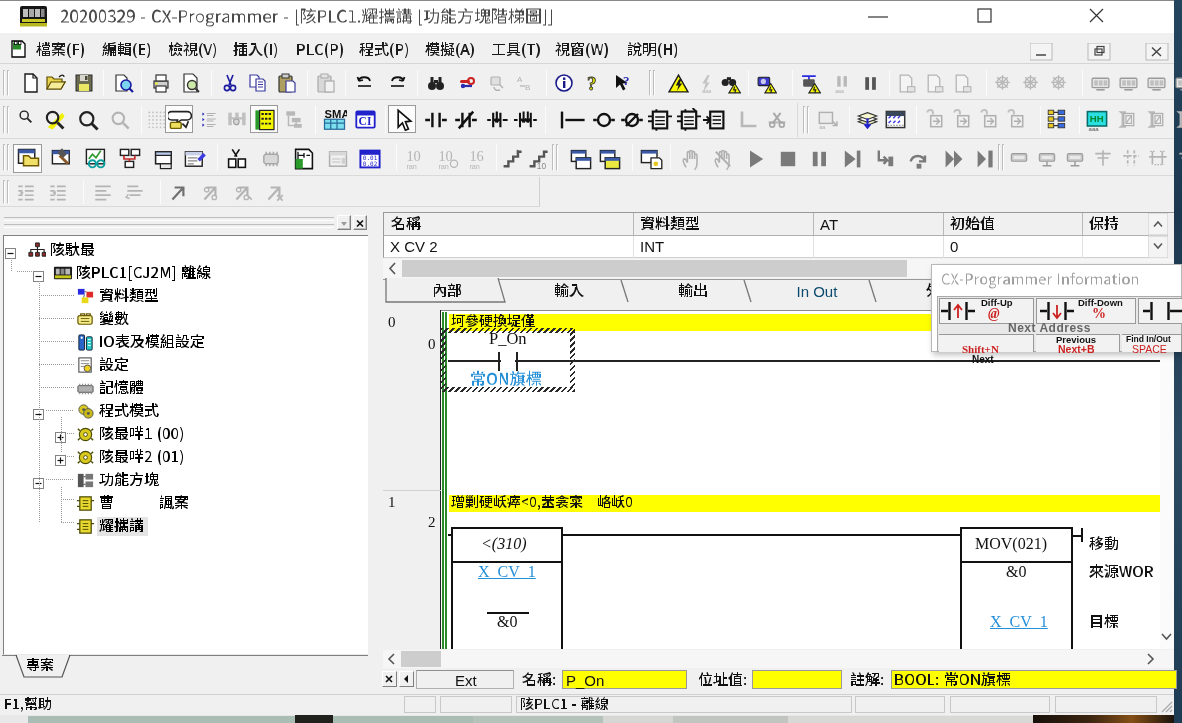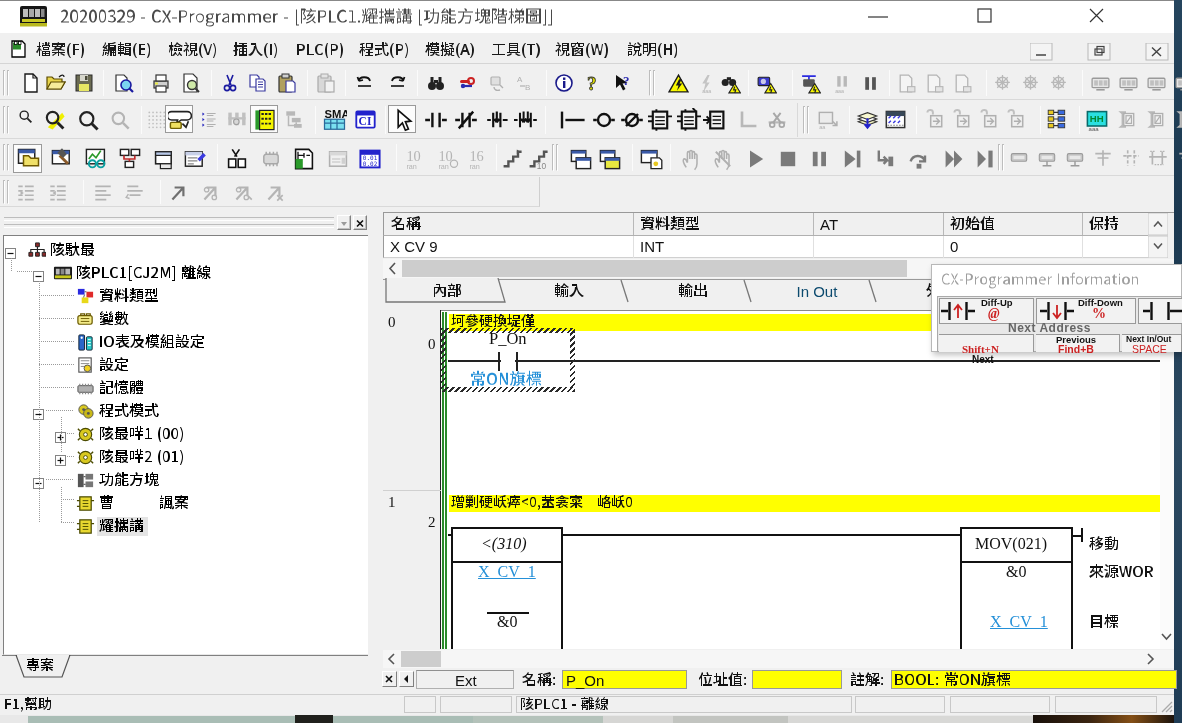--- a/index.html
+++ b/index.html
@@ -899,21 +899,21 @@
       <path d="M6 -11V-10H9C8 -5 8 -2 5 0C5 0 6 1 6 1C9 -1 10 -5 10 -10H12C12 -3 12 -1 12 0C12 0 11 0 11 0C11 0 10 0 9 0C9 0 10 1 10 1C10 1 11 1 12 1C12 1 13 1 13 0C14 0 14 -3 14 -11C14 -11 14 -11 14 -11ZM2 -12C3 -11 3 -11 4 -10H1V-9H4C3 -7 2 -5 0 -4C1 -4 1 -3 1 -3C2 -3 2 -4 3 -4V1H4V-4C5 -4 5 -3 6 -3L7 -4L5 -5C6 -5 6 -6 7 -6L6 -7C6 -7 5 -6 5 -6L4 -6V-6C5 -7 6 -8 6 -10L5 -10L5 -10H4L5 -11C4 -11 4 -12 3 -13Z M22 -5V1H23V1H27V1H29V-5ZM23 -1V-4H27V-1ZM22 -6C22 -6 23 -6 28 -7C28 -6 28 -6 28 -6L30 -6C29 -7 28 -9 27 -11L26 -10C26 -9 27 -9 27 -8L23 -8C24 -9 25 -11 26 -12L24 -13C24 -11 22 -9 22 -8C22 -8 21 -7 21 -7C21 -7 21 -6 22 -6ZM15 -9 16 -8 17 -8C16 -7 16 -5 16 -4C17 -4 17 -3 18 -3C17 -2 17 -1 15 0C16 1 16 1 16 1C18 0 18 -1 19 -2C20 -1 20 -1 21 0L21 -1C21 -2 20 -2 20 -3C21 -5 21 -7 21 -8L21 -8L21 -10L21 -10V-11H19V-9L18 -9C19 -10 19 -12 19 -13L18 -13C17 -12 17 -10 17 -9ZM17 -5C18 -6 18 -7 18 -8L19 -8C19 -7 19 -5 19 -4Z M39 -13C39 -12 39 -12 39 -11H35V-10H39L38 -9H36V0H34V1H44V0H43V-9H40L40 -10H44V-11H40L40 -13ZM37 0V-1H42V0ZM37 -6H42V-4H37ZM37 -7V-8H42V-7ZM37 -3H42V-2H37ZM34 -13C33 -10 32 -8 30 -7C31 -6 31 -6 31 -5C32 -6 32 -6 32 -7V1H34V-9C34 -10 35 -11 35 -12Z" fill="#111"></path>
     </svg>
     <svg class="abs" style="left:1089px;top:216px;overflow:visible" width="32" height="20" viewBox="0 -12.90 32 20">
       <path d="M7 -11H12V-8H7ZM7 -4C6 -2 5 -1 4 0C5 0 5 0 6 1C6 0 7 -2 8 -3ZM11 -3C12 -2 13 0 13 0L14 0C14 -1 13 -3 12 -4ZM6 -12V-7H9V-5H5V-4H9V1H10V-4H14V-5H10V-7H14V-12ZM4 -13C3 -10 2 -8 0 -7C1 -6 1 -6 1 -5C2 -6 2 -6 2 -7V1H4V-9C4 -10 5 -11 5 -12Z M22 -3C22 -2 23 -1 23 0L24 -1C24 -2 23 -3 23 -4ZM24 -13V-11H20V-10H24V-8H21V-7H29V-8H26V-10H29V-11H26V-13ZM26 -6V-5H21V-4H26V0C26 0 26 0 26 0C26 0 25 0 24 0C24 0 25 1 25 1C26 1 26 1 27 1C27 1 28 0 28 0V-4H29V-5H28V-6ZM17 -13V-10H16V-8H17V-5L15 -5L16 -3L17 -4V0C17 0 17 0 17 0C17 0 16 0 16 0C16 0 16 1 16 1C17 1 18 1 18 1C19 1 19 0 19 0V-4L20 -5L20 -6L19 -6V-8H20V-10H19V-13Z" fill="#111"></path>
     </svg>
     <div class="abs" style="left:383px;top:236px;width:771px;height:22px;background:#fff;border-left:1px solid #999;border-bottom:1px solid #d0d0d0"></div>
     <div class="abs" style="left:633px;top:236px;width:1px;height:22px;background:#e0e0e0"></div>
     <div class="abs" style="left:813px;top:236px;width:1px;height:22px;background:#e0e0e0"></div>
     <div class="abs" style="left:943px;top:236px;width:1px;height:22px;background:#e0e0e0"></div>
     <div class="abs" style="left:1082px;top:236px;width:1px;height:22px;background:#e0e0e0"></div>
-    <div class="abs" style="left:390px;top:238px;font-size:15px;font-family:Liberation Sans,sans-serif;color:#111;white-space:pre;line-height:1.15;">X CV 9</div>
+    <div class="abs" style="left:390px;top:238px;font-size:15px;font-family:Liberation Sans,sans-serif;color:#111;white-space:pre;line-height:1.15;">X CV 2</div>
     <div class="abs" style="left:640px;top:238px;font-size:15px;font-family:Liberation Sans,sans-serif;color:#111;white-space:pre;line-height:1.15;">INT</div>
     <div class="abs" style="left:950px;top:238px;font-size:15px;font-family:Liberation Sans,sans-serif;color:#111;white-space:pre;line-height:1.15;">0</div>
     <div class="abs" style="left:1148px;top:213px;width:20px;height:45px;background:#f0f0f0"></div>
     <svg class="abs" style="left:1148px;top:213px" width="20" height="45" viewBox="0 0 20 45">
       <rect x="0" y="0" width="20" height="22" fill="#f4f4f4" stroke="#c8c8c8"></rect>
       <rect x="0" y="23" width="20" height="22" fill="#f4f4f4" stroke="#c8c8c8"></rect>
       <path d="M6 13.5 l4 -4.5 4 4.5" stroke="#555" stroke-width="1.5" fill="none"></path>
       <path d="M6 30.5 l4 4.5 4 -4.5" stroke="#555" stroke-width="1.5" fill="none"></path>
     </svg>
     <div class="abs" style="left:1168px;top:213px;width:6px;height:45px;background:#f0f0f0"></div>
@@ -1084,15 +1084,15 @@
     <svg class="abs" style="left:1143px;top:301px" width="39" height="20" viewBox="0 0 39 20">
       <path d="M0 10 h7 M27 10 h12 M8.5 1 v18 M25.5 1 v18" stroke="#111" stroke-width="2.4"></path>
     </svg>
     <div class="abs" style="left:1008px;top:322px;font-size:12px;font-family:Liberation Sans,sans-serif;color:#666;white-space:pre;line-height:1.15;font-weight:bold;letter-spacing:0.5px;height:11px;overflow:hidden">Next Address</div>
     <div class="abs" style="left:939px;top:334px;width:95px;height:18px;background:#f2f2f2;border-top:1px solid #999;border-right:1px solid #999"></div>
     <div class="abs" style="left:1036px;top:334px;width:84px;height:18px;background:#f2f2f2;border-top:1px solid #999;border-right:1px solid #999"></div>
     <div class="abs" style="left:1122px;top:334px;width:60px;height:18px;background:#f2f2f2;border-top:1px solid #999;border-right:1px solid #999"></div>
     <div class="abs" style="left:972px;top:354px;font-size:10px;font-family:Liberation Sans,sans-serif;color:#111;white-space:pre;line-height:1.15;font-weight:bold">Next</div>
     <div class="abs" style="left:962px;top:343px;font-size:11px;font-family:Liberation Serif, serif;color:#cc2222;white-space:pre;line-height:1.15;font-weight:bold">Shift+N</div>
     <div class="abs" style="left:1056px;top:335px;font-size:9.5px;font-family:Liberation Sans,sans-serif;color:#111;white-space:pre;line-height:1.15;font-weight:bold">Previous</div>
-    <div class="abs" style="left:1058px;top:343px;font-size:10.5px;font-family:Liberation Sans,sans-serif;color:#cc2222;white-space:pre;line-height:1.15;font-weight:bold">Find+B</div>
-    <div class="abs" style="left:1126px;top:335px;font-size:8.5px;font-family:Liberation Sans,sans-serif;color:#111;white-space:pre;line-height:1.15;font-weight:bold">Next In/Out</div>
+    <div class="abs" style="left:1058px;top:343px;font-size:10.5px;font-family:Liberation Sans,sans-serif;color:#cc2222;white-space:pre;line-height:1.15;font-weight:bold">Next+B</div>
+    <div class="abs" style="left:1126px;top:335px;font-size:8.5px;font-family:Liberation Sans,sans-serif;color:#111;white-space:pre;line-height:1.15;font-weight:bold">Find In/Out</div>
     <div class="abs" style="left:1132px;top:343px;font-size:10.5px;font-family:Liberation Sans,sans-serif;color:#cc2222;white-space:pre;line-height:1.15;font-weight:normal">SPACE</div>
   </div>
 </body></html>

